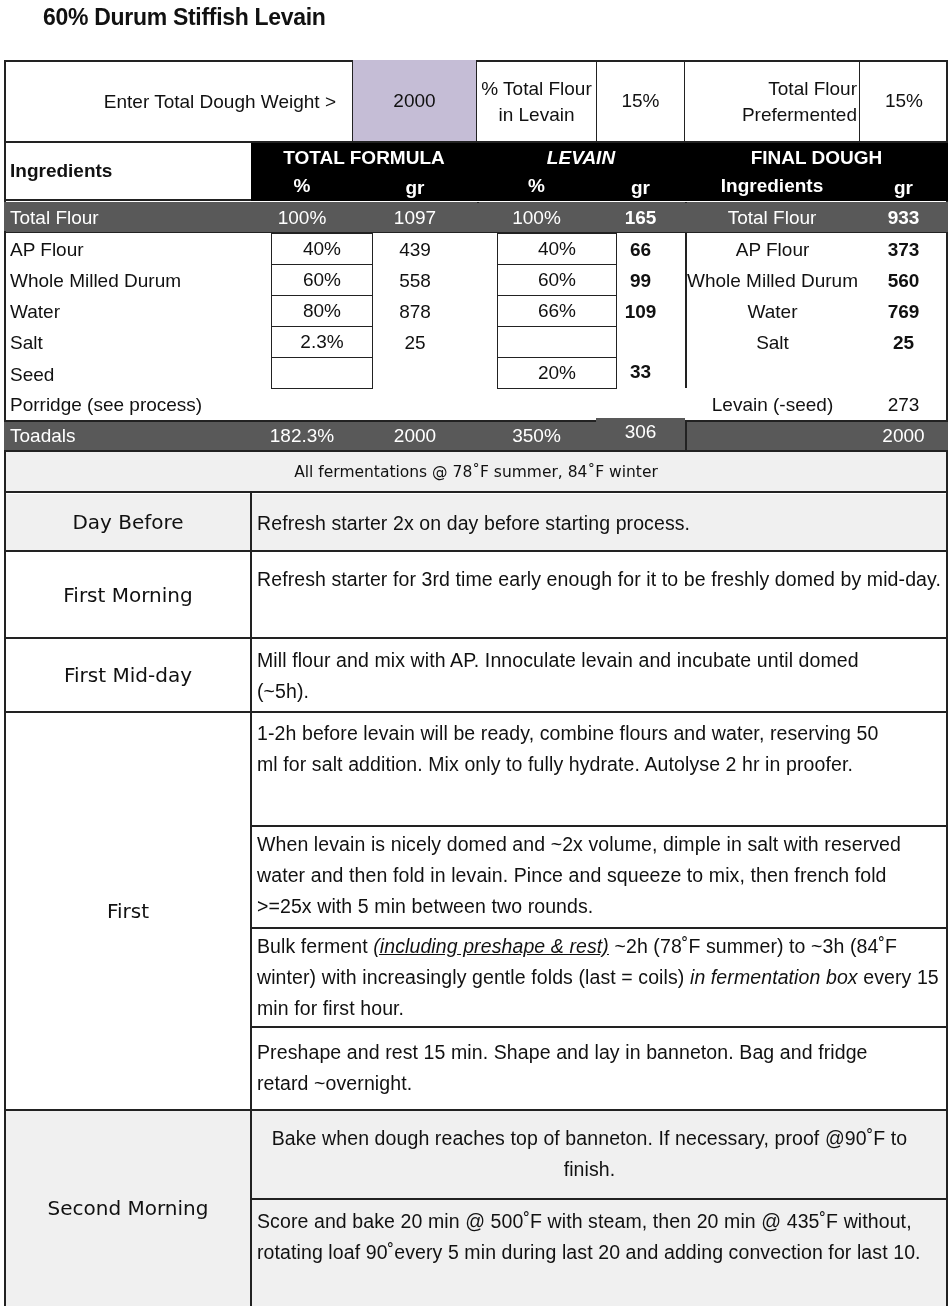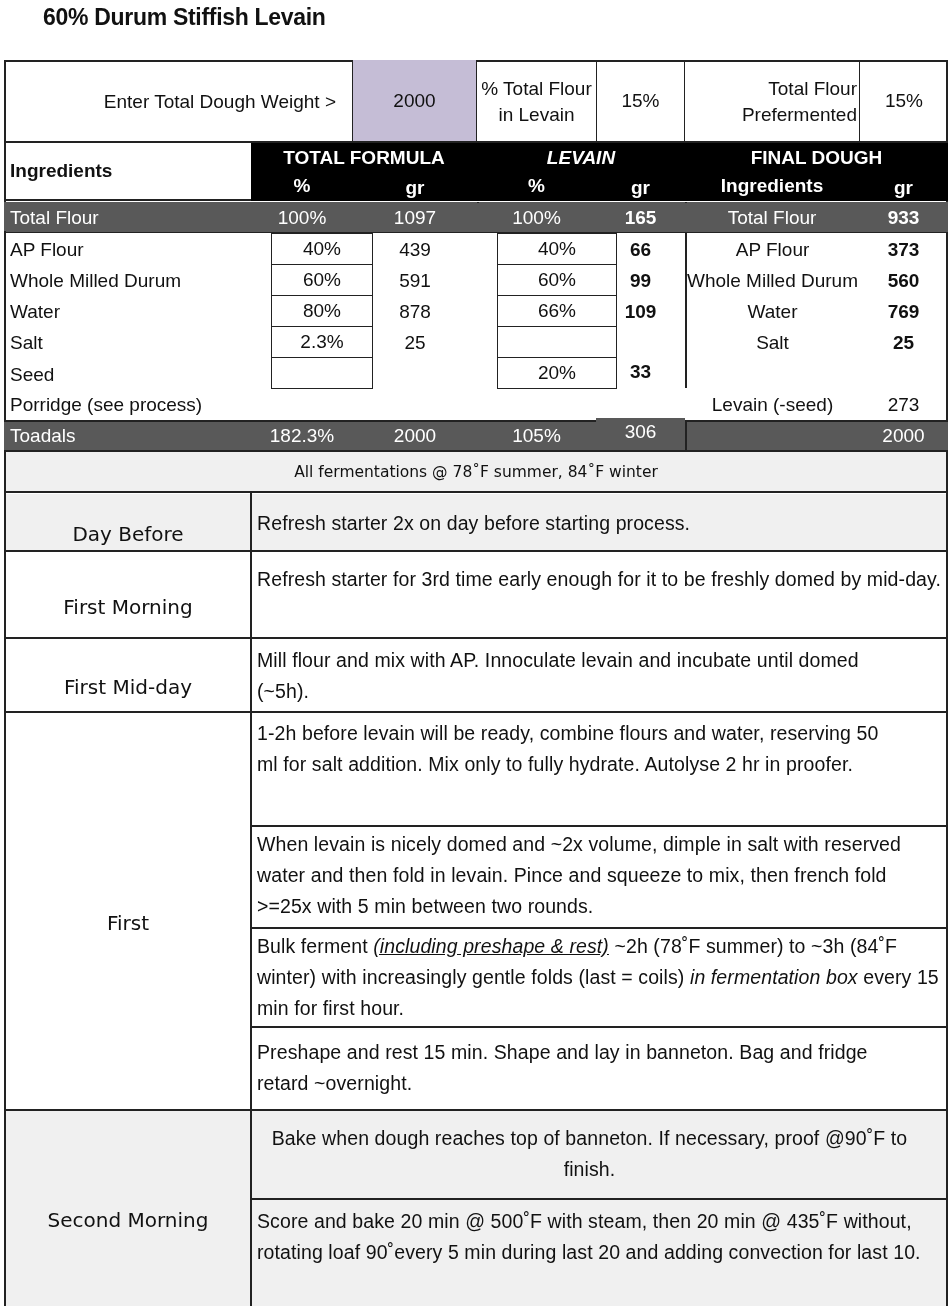--- a/index.html
+++ b/index.html
@@ -11,21 +11,21 @@
   .l { justify-content:flex-start; padding-left:4px; }
   .r { justify-content:flex-end; padding-right:4px; }
   .bx { border:1.5px solid #222;margin-left:20px; }
   .blk { background:#000; color:#fff; font-weight:bold; }
   .gry { background:#595959; color:#fff; }
   .bold { font-weight:bold; }
   .sm { font-size:18px; }
   .line { position:absolute; background:#222; }
   .proc { font-family:"DejaVu Sans", sans-serif; }
   .ptext { position:absolute; box-sizing:border-box; padding:2px 0 0 5px; font-size:19.5px; line-height:31px; font-family:"Liberation Sans", sans-serif; letter-spacing:0.1px; }
-  .plabel { position:absolute; box-sizing:border-box; display:flex; align-items:center; justify-content:center; text-align:center; font-size:20px; line-height:31px;margin-top:12px; }
+  .plabel { position:absolute; box-sizing:border-box; display:flex; align-items:center; justify-content:center; text-align:center; font-size:20px; line-height:31px; }
   .shade { background:#f0f0f0; }
 </style>
 </head>
 <body>
 
 <div class="abs title">60% Durum Stiffish Levain</div>
 
 <div class="abs" style="left:4px; top:60px; width:944px; height:392px; border:2px solid #222;">
 </div>
 
@@ -69,21 +69,21 @@
 <div class="cell l" style="left:6px; top:234px; width:245px; height:31px; font-size:19px;">AP Flour</div>
 <div class="cell bx" style="left:251px; top:233px; width:102px; height:32px; font-size:19px;">40%</div>
 <div class="cell" style="left:353px; top:234px; width:124px; height:31px; font-size:19px;">439</div>
 <div class="cell bx" style="left:477px; top:233px; width:120px; height:32px; font-size:19px;">40%</div>
 <div class="cell bold" style="left:596px; top:234px; width:89px; height:31px; font-size:19px;">66</div>
 <div class="cell" style="left:686px; top:234px; width:173px; height:31px; font-size:19px;">AP Flour</div>
 <div class="cell bold" style="left:859px; top:234px; width:89px; height:31px; font-size:19px;">373</div>
 
 <div class="cell l" style="left:6px; top:265px; width:245px; height:31px; font-size:19px;">Whole Milled Durum</div>
 <div class="cell bx" style="left:251px; top:264px; width:102px; height:32px; font-size:19px;">60%</div>
-<div class="cell" style="left:353px; top:265px; width:124px; height:31px; font-size:19px;">591</div>
+<div class="cell" style="left:353px; top:265px; width:124px; height:31px; font-size:19px;">558</div>
 <div class="cell bx" style="left:477px; top:264px; width:120px; height:32px; font-size:19px;">60%</div>
 <div class="cell bold" style="left:596px; top:265px; width:89px; height:31px; font-size:19px;">99</div>
 <div class="cell" style="left:686px; top:265px; width:173px; height:31px; font-size:19px;">Whole Milled Durum</div>
 <div class="cell bold" style="left:859px; top:265px; width:89px; height:31px; font-size:19px;">560</div>
 
 <div class="cell l" style="left:6px; top:296px; width:245px; height:31px; font-size:19px;">Water</div>
 <div class="cell bx" style="left:251px; top:295px; width:102px; height:32px; font-size:19px;">80%</div>
 <div class="cell" style="left:353px; top:296px; width:124px; height:31px; font-size:19px;">878</div>
 <div class="cell bx" style="left:477px; top:295px; width:120px; height:32px; font-size:19px;">66%</div>
 <div class="cell bold" style="left:596px; top:296px; width:89px; height:31px; font-size:19px;">109</div>
@@ -107,21 +107,21 @@
 
 <div class="cell l" style="left:6px; top:390px; width:245px; height:30px; font-size:19px;">Porridge (see process)</div>
 <div class="cell" style="left:686px; top:390px; width:173px; height:30px; font-size:19px;">Levain (-seed)</div>
 <div class="cell" style="left:859px; top:390px; width:89px; height:30px; font-size:19px;">273</div>
 
 <div class="abs gry" style="left:4px; top:420px; width:944px; height:32px; border-top:2px solid #222; border-bottom:2px solid #222;"></div>
 <div class="cell l gry" style="left:6px; top:422px; width:245px; height:28px; font-size:19px;">Toadals</div>
 <div class="cell gry" style="left:251px; top:422px; width:102px; height:28px; font-size:19px;">182.3%</div>
 <div class="cell gry" style="left:353px; top:422px; width:124px; height:28px; font-size:19px;">2000</div>
 <div class="line" style="left:477px; top:420px; width:1.5px; height:32px;"></div>
-<div class="cell gry" style="left:477px; top:422px; width:119px; height:28px; font-size:19px;">105%</div>
+<div class="cell gry" style="left:477px; top:422px; width:119px; height:28px; font-size:19px;">350%</div>
 <div class="cell gry" style="left:596px; top:418px; width:89px; height:28px; font-size:19px;">306</div>
 <div class="line" style="left:685px; top:420px; width:1.5px; height:32px;"></div>
 <div class="cell gry" style="left:859px; top:422px; width:89px; height:28px; font-size:19px;">2000</div>
 
 <div class="cell proc shade" style="left:4px; top:452px; width:944px; height:41px; font-size:15.5px; border-left:2px solid #222; border-right:2px solid #222; border-bottom:2px solid #222;">All fermentations @ 78˚F summer, 84˚F winter</div>
 
 <div class="abs" style="left:4px; top:493px; width:944px; height:813px; border-left:2px solid #222; border-right:2px solid #222; border-bottom:2px solid #222;"></div>
 <div class="line" style="left:250px; top:493px; width:2px; height:813px;"></div>
 
 <div class="abs shade" style="left:6px; top:494px; width:940px; height:56px;"></div>

